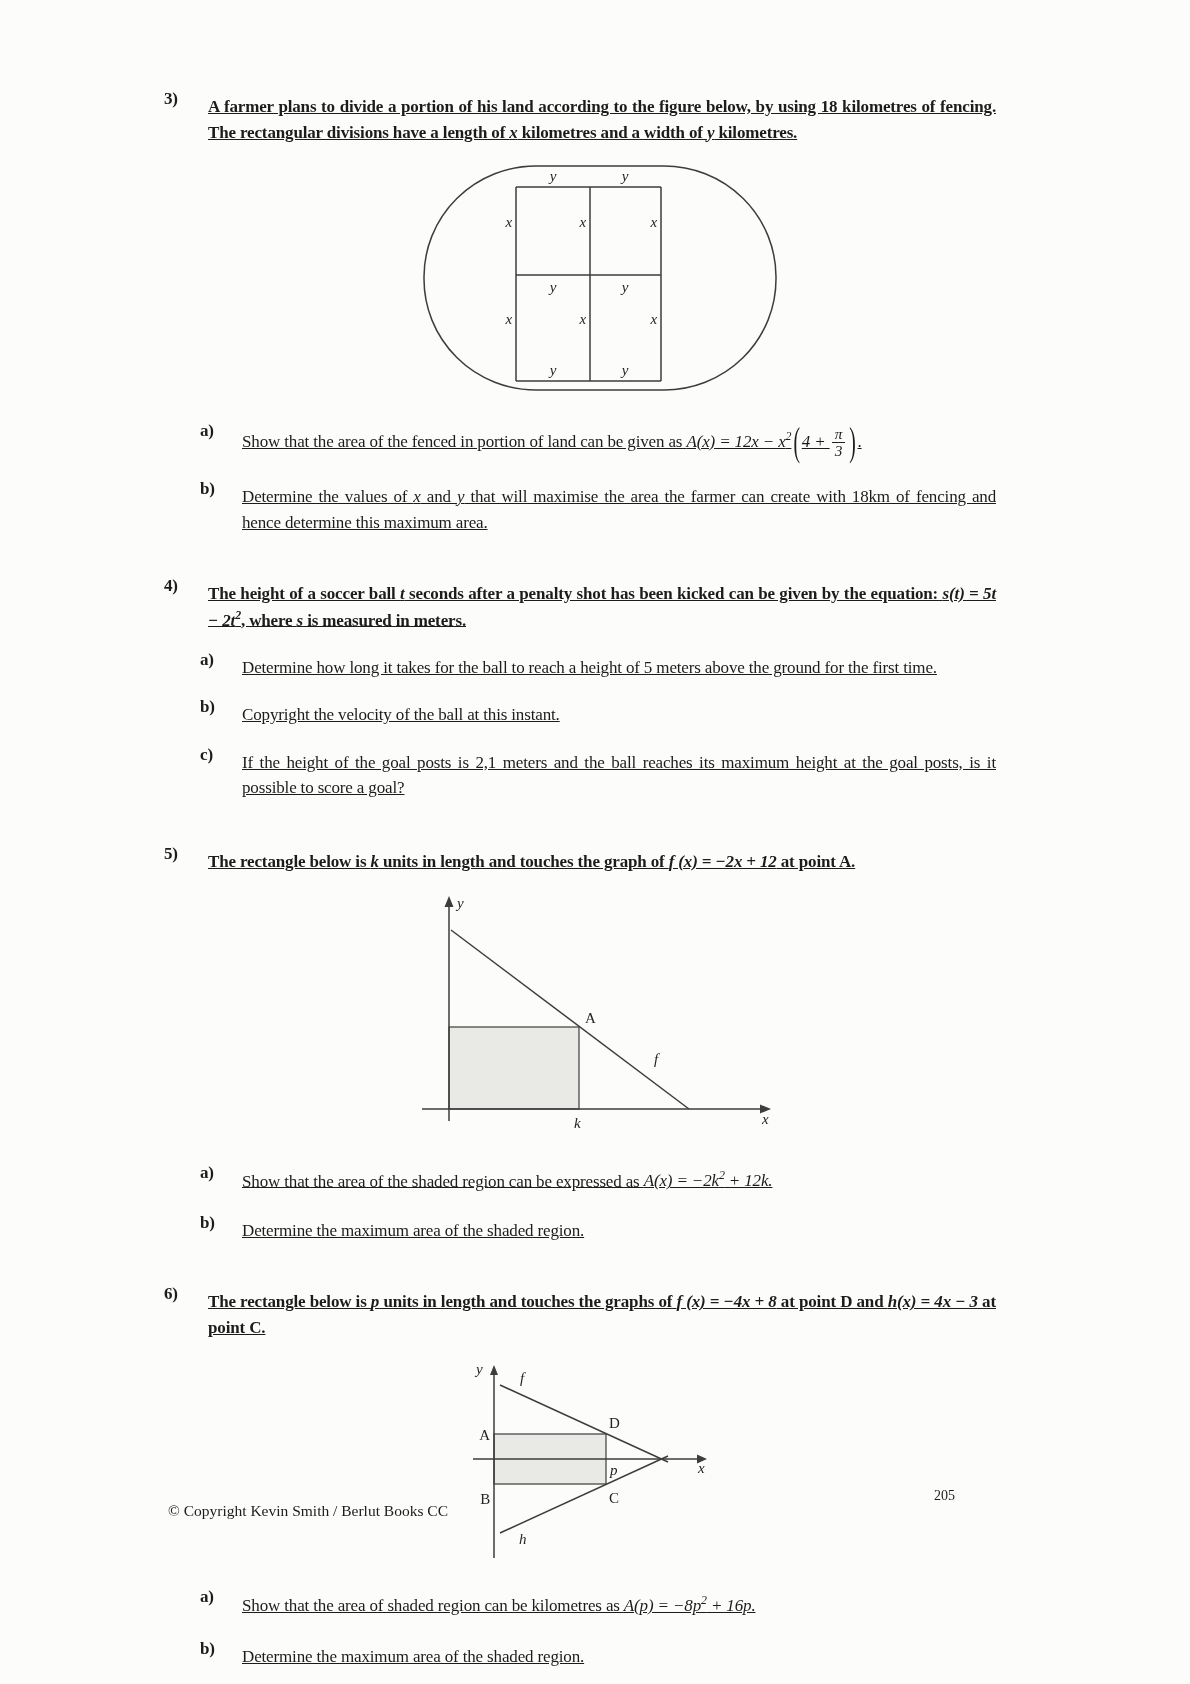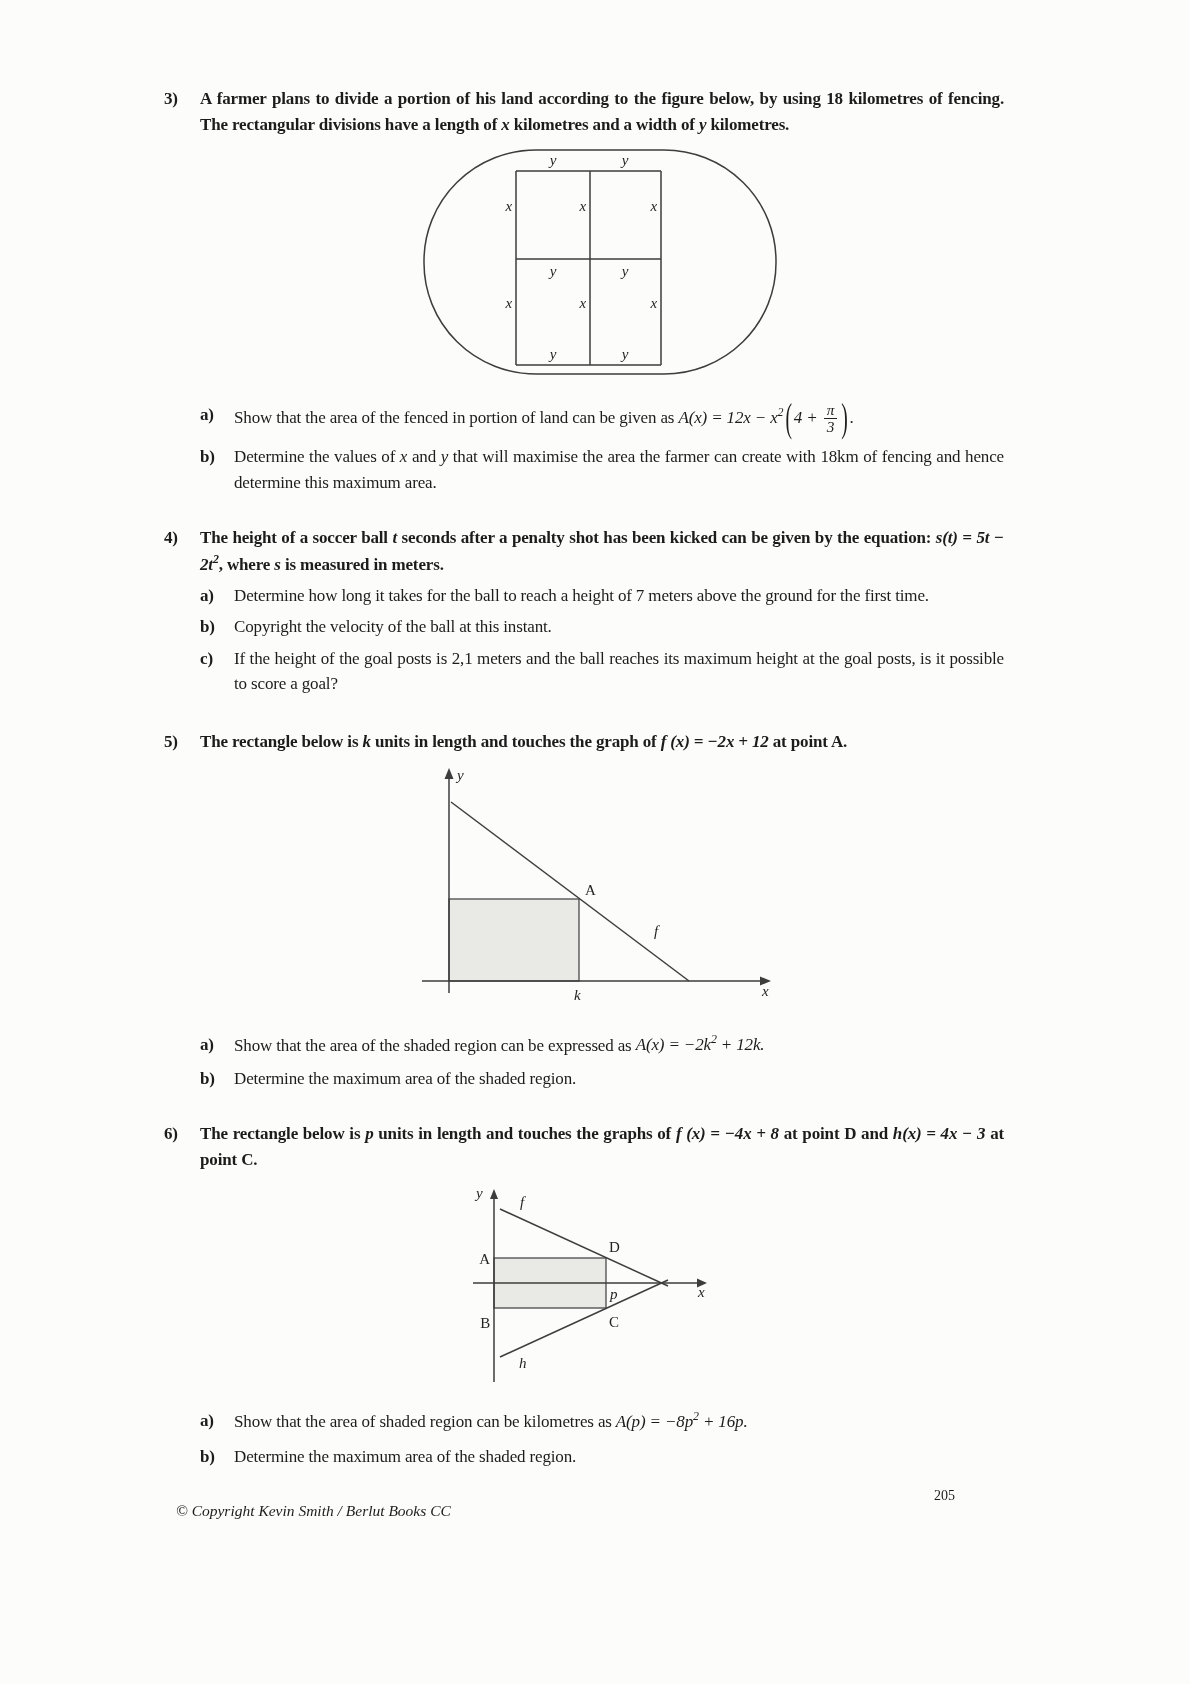--- a/index.html
+++ b/index.html
@@ -11,21 +11,21 @@
     font-family:"Liberation Serif","DejaVu Serif",serif;
     color:#1c1c1c;
     overflow:hidden;
   }
   .content{
     position:absolute;left:164px;top:86px;width:840px;
     font-size:17px;line-height:1.5;letter-spacing:-0.15px;
   }
   .bold{font-weight:bold;}
   .justify{text-align:justify;}
-  p{margin:0;}
+  p{margin:8px;text-decoration:underline;}
   .q-head{display:flex;}
   .q-num{flex:0 0 36px;font-weight:bold;}
   .q-body{flex:1;}
   .sub{display:flex;margin-left:36px;margin-top:6px;}
   .sub-label{flex:0 0 34px;font-weight:bold;}
   .sub-body{flex:1;}
   .mi{font-style:italic;text-align:right;}
   sup{font-size:0.7em;}
   .formula{white-space:nowrap;}
   .frac{display:inline-block;vertical-align:middle;text-align:center;line-height:1.1;font-size:0.9em;margin:0 2px;font-style:italic;}
@@ -34,21 +34,21 @@
   .bigp{display:inline-block;transform:scaleY(2.0);font-size:1.15em;font-weight:400;margin:0 2px;vertical-align:-0.1em;font-style:normal;}
   .figwrap{position:relative;}
   #fig-q3{margin:8px 0 14px 246px;width:380px;}
   #fig-q5{margin:12px 0 8px 252px;width:360px;}
   #fig-q6{margin:16px 0 12px 300px;width:260px;}
   .sec4{margin-top:30px;}
   .sec5{margin-top:32px;}
   .sec6{margin-top:30px;}
   .mt8{margin-top:8px;}
   .mt10{margin-top:10px;}
-  .footer-copy{position:absolute;left:176px;top:1502px;font-size:15.5px;font-style:italic;}
+  .footer-copy{position:absolute;left:168px;top:1502px;font-size:15.5px;}
   .page-num{position:absolute;left:934px;top:1488px;font-size:14px;}
   
   .svg-mi{font-family:"Liberation Serif","DejaVu Serif",serif;font-style:italic;font-size:15px;fill:#242424;}
   .svg-pt{font-family:"Liberation Serif","DejaVu Serif",serif;font-size:15px;fill:#242424;}
   .fline{stroke:#3d3d3d;stroke-width:1.5;fill:none;}
   .shaded{fill:#e9e9e5;stroke:#4a4a4a;stroke-width:1.3;}
 </style>
 </head>
 <body>
 
@@ -109,21 +109,21 @@
       <div class="q-head">
         <span class="q-num">4)</span>
         <div class="q-body">
           <p class="bold justify"><span>The height of a soccer ball </span><span class="mi">t</span><span> seconds after a penalty shot has been kicked can be given by the equation: </span><span class="mi">s(t) = 5t − 2t</span><sup class="mi">2</sup><span>, where </span><span class="mi">s</span><span> is measured in meters.</span></p>
         </div>
       </div>
 
       <div class="sub">
         <span class="sub-label">a)</span>
         <div class="sub-body">
-            <p>Determine how long it takes for the ball to reach a height of 7 meters above the ground for the first time.</p>
+            <p>Determine how long it takes for the ball to reach a height of 5 meters above the ground for the first time.</p>
           </div>
       </div>
       <div class="sub">
         <span class="sub-label">b)</span>
         <div class="sub-body">
             <p>Copyright the velocity of the ball at this instant.</p>
           </div>
       </div>
       <div class="sub">
         <span class="sub-label">c)</span>

